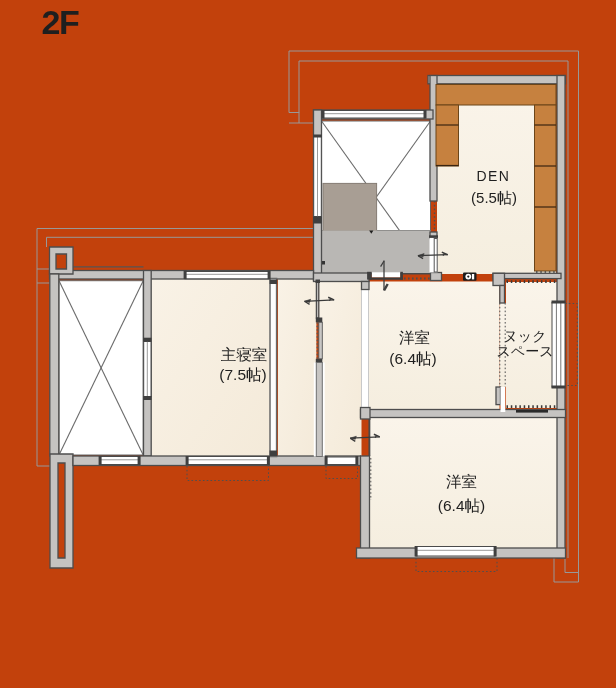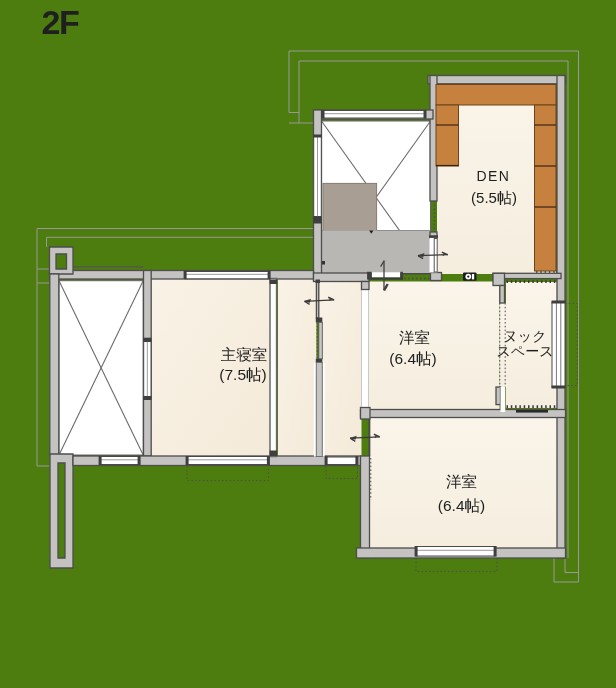--- a/index.html
+++ b/index.html
@@ -1,16 +1,16 @@
 <!DOCTYPE html>
 <html><head>
 <meta charset="utf-8">
 <style>
   html,body{margin:0;padding:0;background:#ffffff;}
-  #page{position:relative;width:616px;height:688px;background:#4d7c0f;overflow:hidden;}
+  #page{position:relative;width:616px;height:688px;background:#c2410c;overflow:hidden;}
   svg{display:block;}
   text{font-family:"Liberation Sans",sans-serif;fill:#1f1f1f;}
 </style>
 </head>
 <body>
 <div id="page">
 <svg width="616" height="688" viewBox="0 0 616 688">
 <defs>
   <linearGradient id="fl" x1="0" y1="0" x2="1" y2="1">
     <stop offset="0" stop-color="#f9f2e6"></stop>

